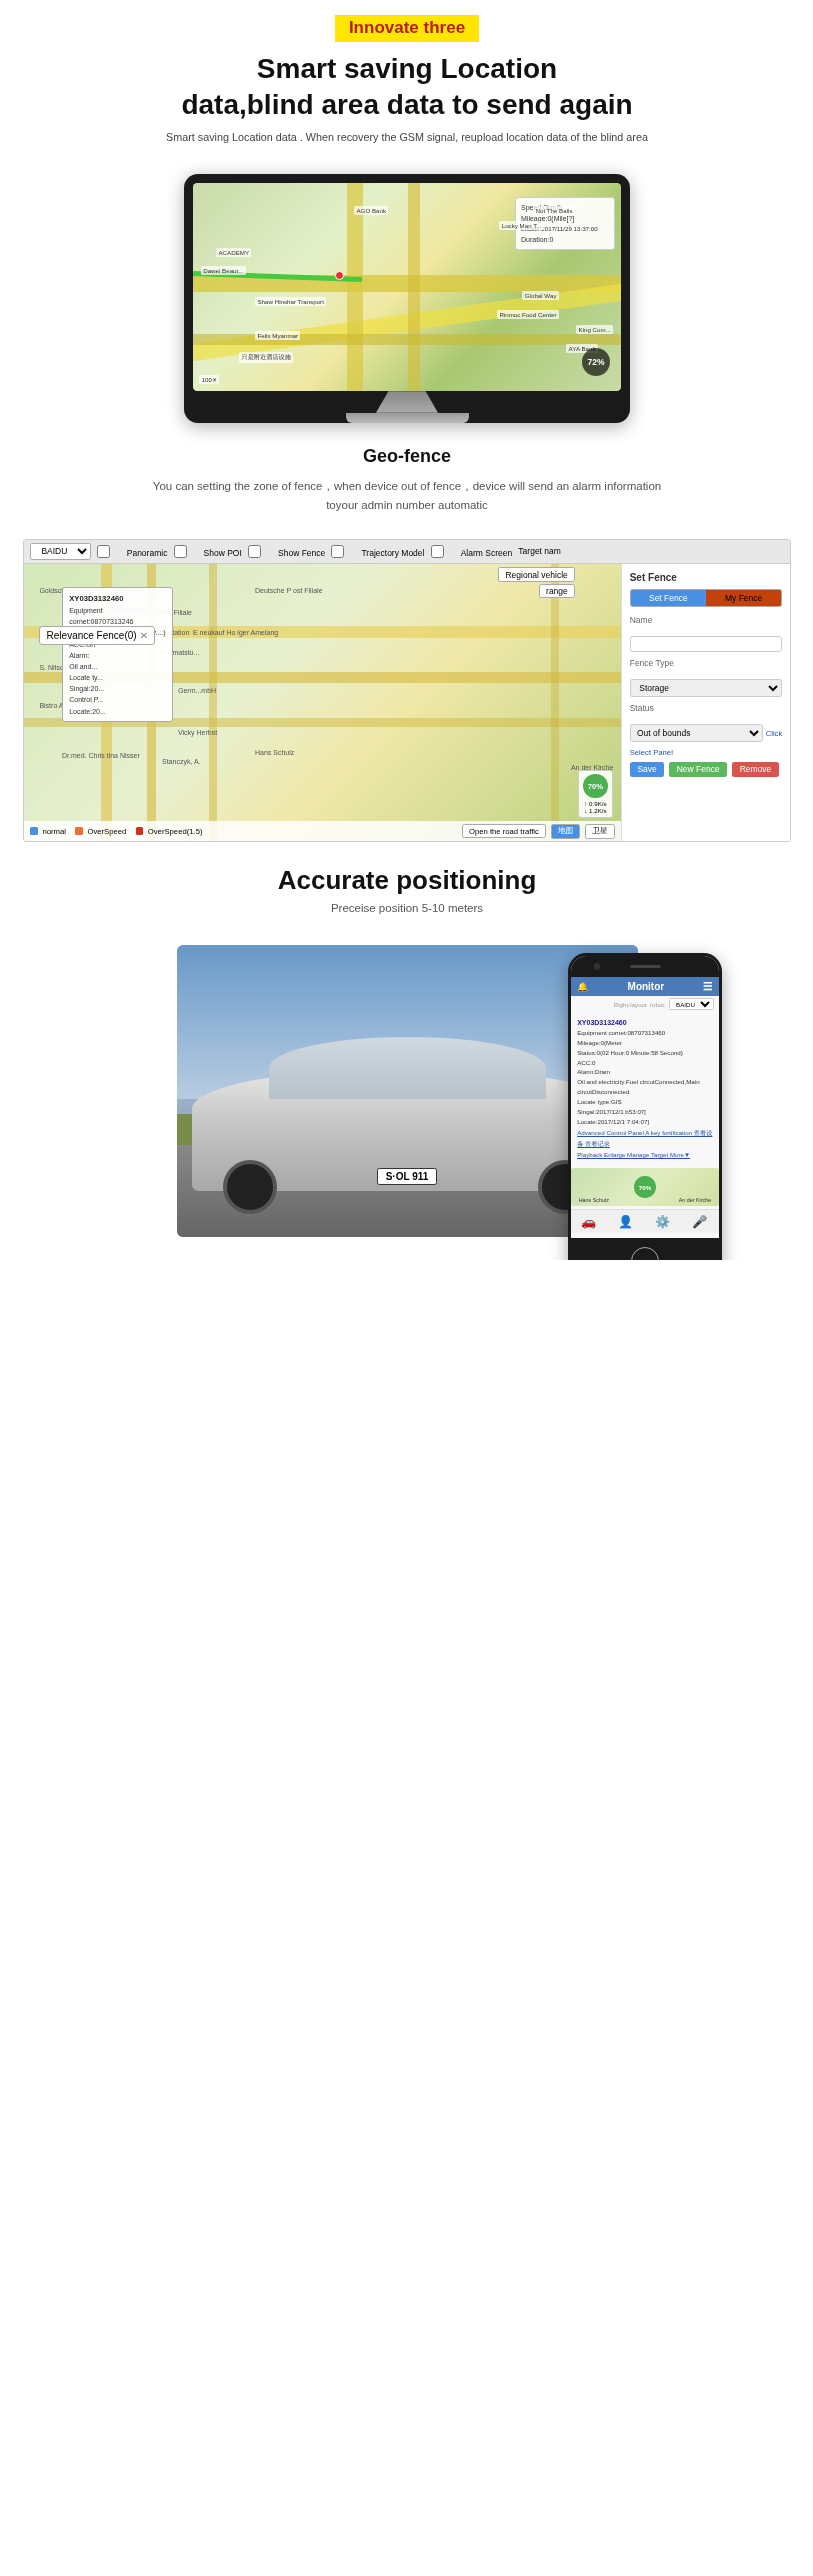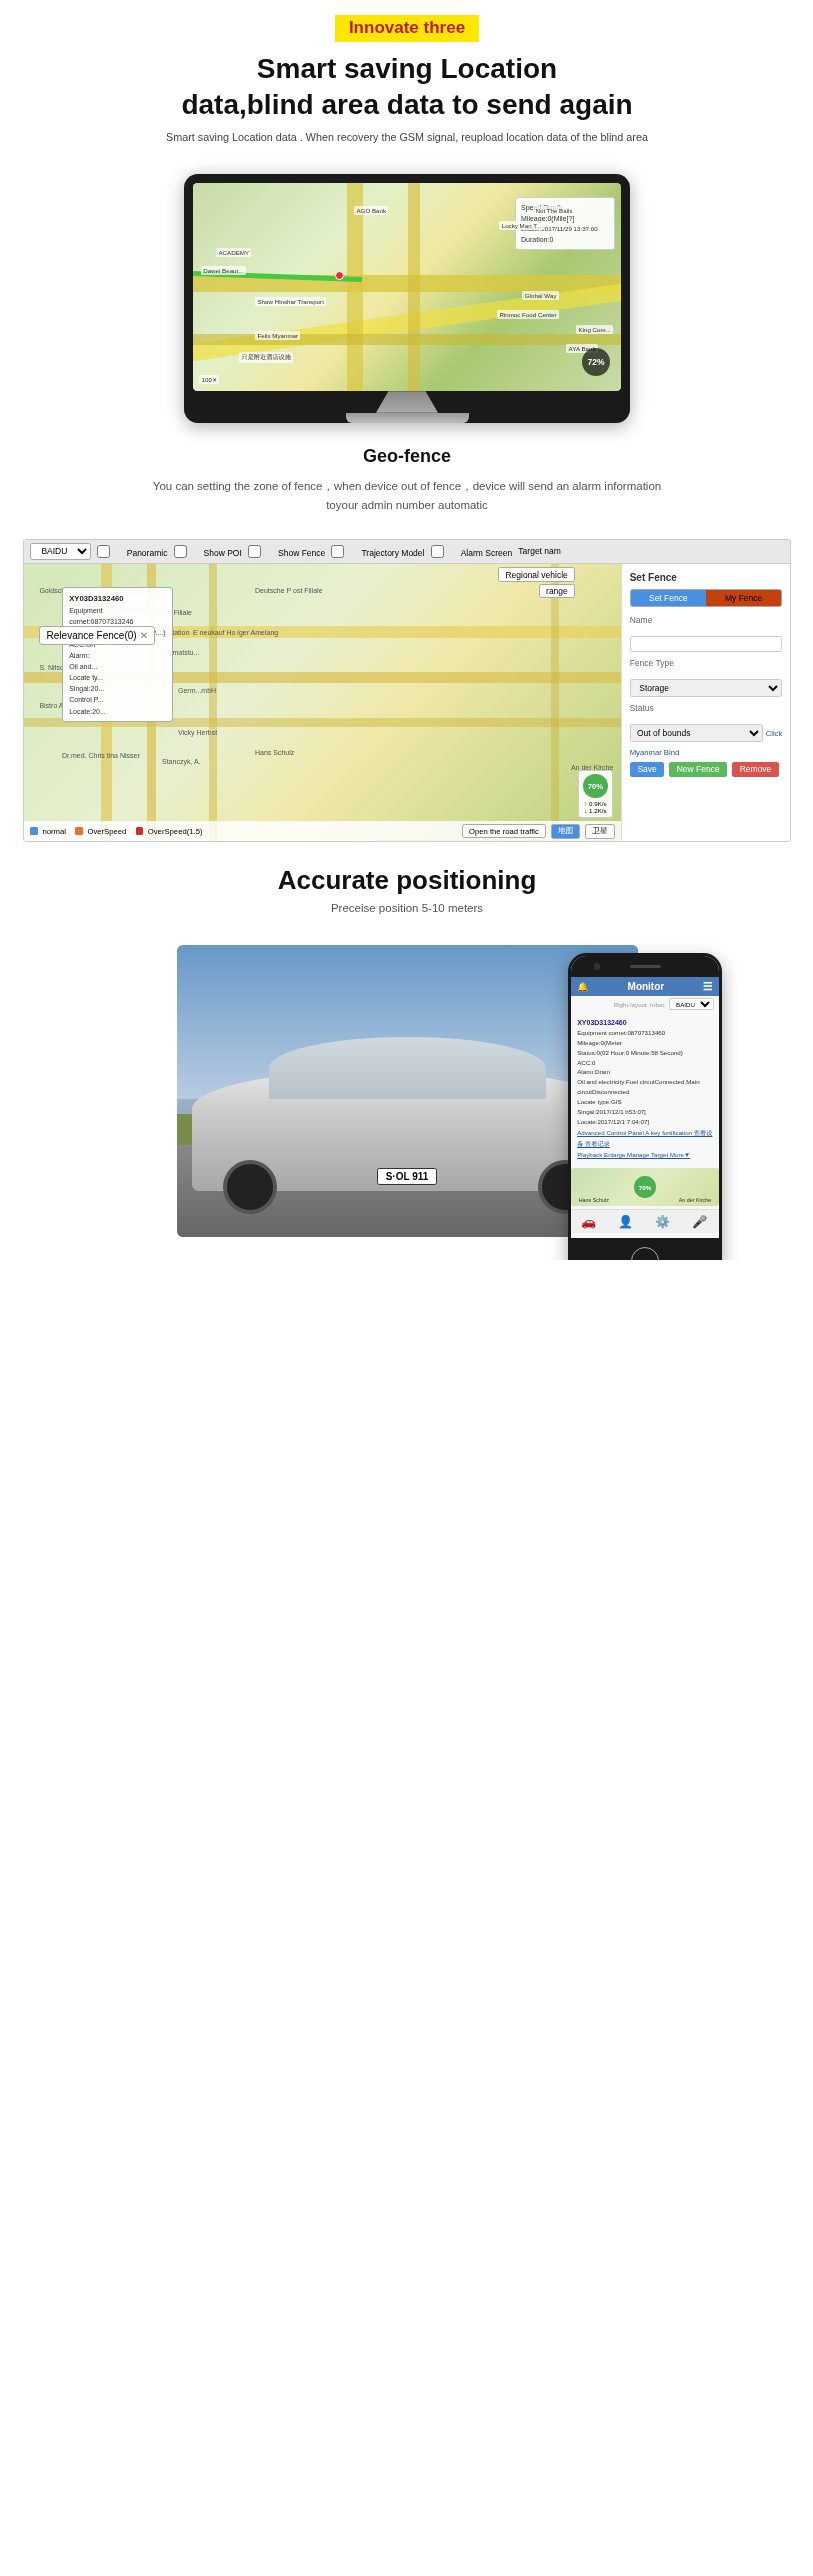--- a/index.html
+++ b/index.html
@@ -847,21 +847,21 @@
         </select>
       </div>
       <div class="fence-form-row">
         <label>Status</label>
         <div class="fence-status-row">
           <select>
             <option>Out of bounds</option>
           </select>
           <span style="font-size:7.7px;color:#2255aa;cursor:pointer;">Click</span>
         </div>
-        <div style="font-size:7.7px;color:#2255aa;cursor:pointer;margin-top:1.5px;">Myanmar Bind</div>
+        <div style="font-size:7.7px;color:#2255aa;cursor:pointer;margin-top:1.5px;">Select Panel</div>
       </div>
       <div class="fence-actions">
         <button class="fence-btn fence-btn-save">Save</button>
         <button class="fence-btn fence-btn-new">New Fence</button>
         <button class="fence-btn fence-btn-remove">Remove</button>
       </div>
     </div>
   </div>
 </div>
 

